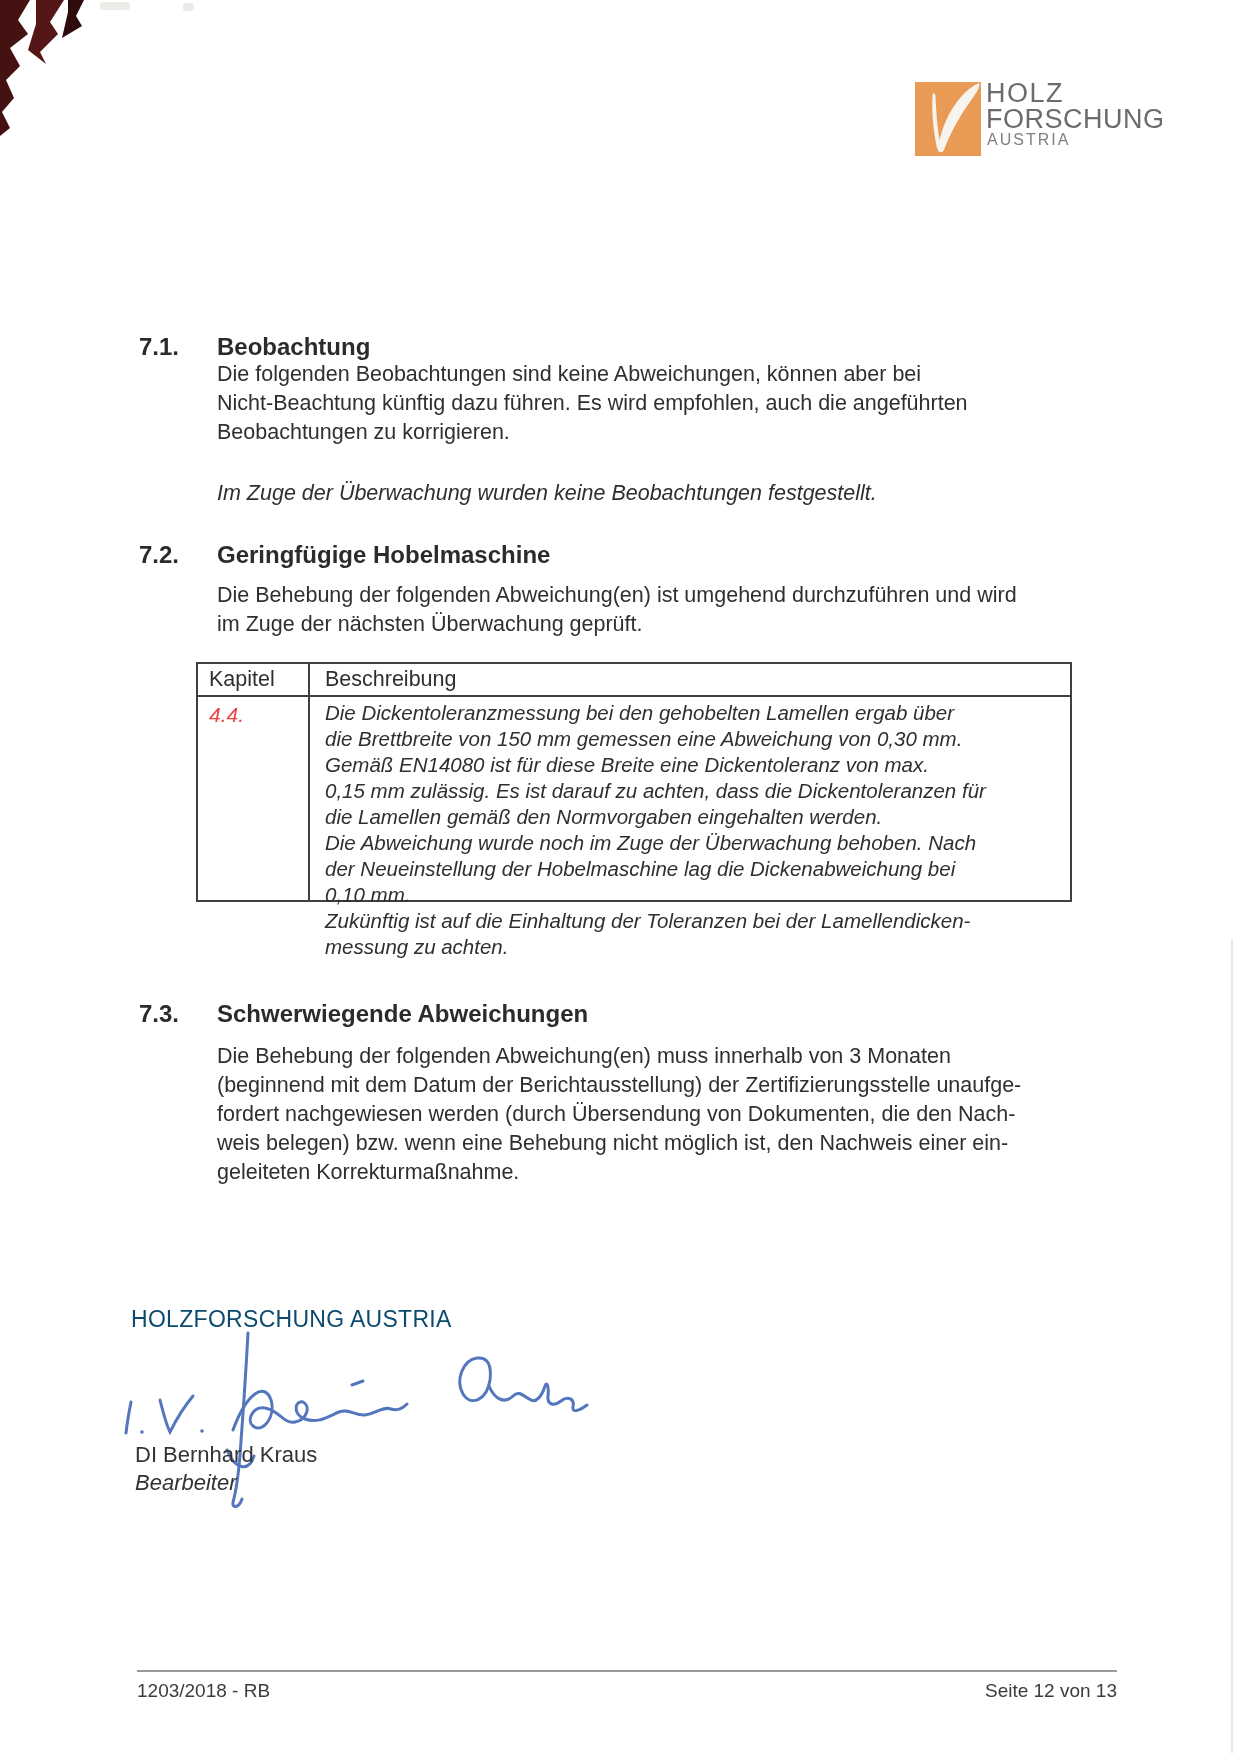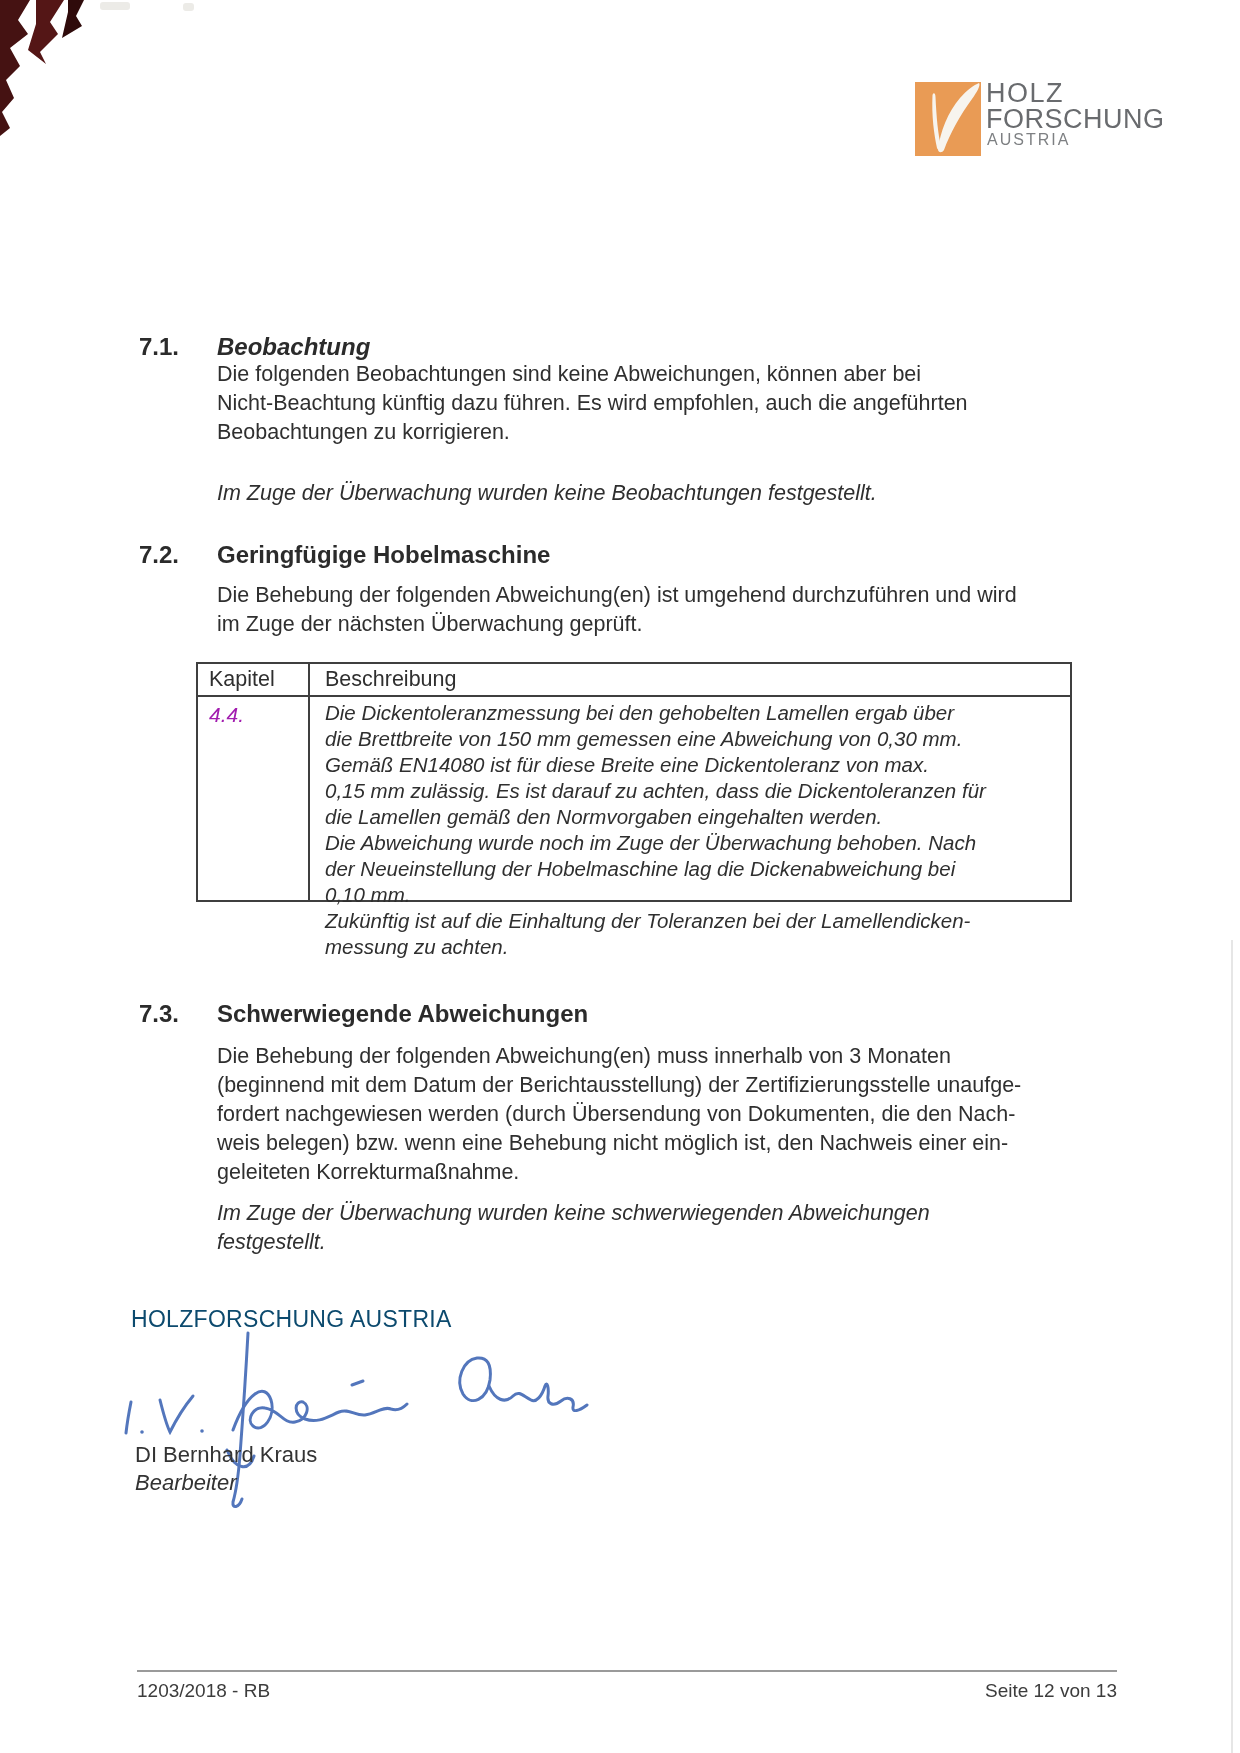--- a/index.html
+++ b/index.html
@@ -30,21 +30,21 @@
   .hfa-table{
     left:196px;top:662px;width:876px;height:240px;
     border:2px solid #3f3f3f;
     box-sizing:border-box;
   }
   .hfa-col-sep{position:absolute;left:110px;top:0;bottom:0;width:2px;background:#3f3f3f;}
   .hfa-head-sep{position:absolute;left:0;right:0;top:31px;height:2px;background:#3f3f3f;}
   .hfa-th{position:absolute;top:3px;font-size:21.5px;color:#2f2f2f;}
   .hfa-th1{left:11px;}
   .hfa-th2{left:127px;}
-  .hfa-td1{position:absolute;left:11px;top:39px;font-size:21px;font-style:italic;color:#a21caf;}
+  .hfa-td1{position:absolute;left:11px;top:39px;font-size:21px;font-style:italic;color:#ef4444;}
   .hfa-td2{position:absolute;left:127px;top:36px;width:740px;
            font-size:20.5px;line-height:26px;font-style:italic;color:#2f2f2f;}
 
   
   .company{left:131px;top:1306px;font-size:23px;letter-spacing:0.3px;color:#0c4a6e;}
   .sig-name{left:135px;top:1442px;font-size:22px;color:#333;}
   .sig-role{left:135px;top:1470px;font-size:22px;font-style:italic;color:#333;}
 
   
   .footer-rule{left:137px;top:1670px;width:980px;height:2px;background:#9a9a9a;}
@@ -73,21 +73,21 @@
   <svg class="abs" style="left:915px;top:82px;" width="66" height="74" viewBox="0 0 66 74">
     <rect x="0" y="0" width="66" height="74" fill="#e99b55"></rect>
     <path d="M 23 68 C 25 50, 33 30, 45 16 C 52 8, 59 3, 64 1 C 66 3, 62 10, 57 17 C 45 33, 35 52, 29 68 C 27 71, 24 71, 23 68 Z" fill="#f7f4ee"></path>
     <path d="M 22 66 C 19 52, 16.5 34, 17.5 13 C 18.5 10, 20.5 11, 20.5 15 C 21.5 36, 23 52, 26 64 C 26 68, 23 69, 22 66 Z" fill="#f7f4ee"></path>
   </svg>
   <div class="abs logo-text logo-word1" style="left:986px;top:80px;">HOLZ</div>
   <div class="abs logo-text logo-word2" style="left:986px;top:106px;">FORSCHUNG</div>
   <div class="abs logo-text logo-word3" style="left:987px;top:132px;">AUSTRIA</div>
 
   <div class="abs sec-number" style="top:333px;">7.1.</div>
-  <div class="abs sec-title" style="top:333px;font-style:italic;">Beobachtung</div>
+  <div class="abs sec-title" style="top:333px;">Beobachtung</div>
   <div class="abs body-text multiline" style="top:360px;">Die folgenden Beobachtungen sind keine Abweichungen, können aber bei
 Nicht-Beachtung künftig dazu führen. Es wird empfohlen, auch die angeführten
 Beobachtungen zu korrigieren.</div>
   <div class="abs body-text italic" style="top:479px;">Im Zuge der Überwachung wurden keine Beobachtungen festgestellt.</div>
 
   <div class="abs sec-number" style="top:541px;">7.2.</div>
   <div class="abs sec-title" style="top:541px;">Geringfügige Hobelmaschine</div>
   <div class="abs body-text multiline" style="top:581px;">Die Behebung der folgenden Abweichung(en) ist umgehend durchzuführen und wird
 im Zuge der nächsten Überwachung geprüft.</div>
 
@@ -109,22 +109,20 @@
 messung zu achten.</div>
   </div>
 
   <div class="abs sec-number" style="top:1000px;">7.3.</div>
   <div class="abs sec-title" style="top:1000px;">Schwerwiegende Abweichungen</div>
   <div class="abs body-text multiline" style="top:1042px;">Die Behebung der folgenden Abweichung(en) muss innerhalb von 3 Monaten
 (beginnend mit dem Datum der Berichtausstellung) der Zertifizierungsstelle unaufge-
 fordert nachgewiesen werden (durch Übersendung von Dokumenten, die den Nach-
 weis belegen) bzw. wenn eine Behebung nicht möglich ist, den Nachweis einer ein-
 geleiteten Korrekturmaßnahme.</div>
-  <div class="abs body-text italic multiline" style="top:1199px;">Im Zuge der Überwachung wurden keine schwerwiegenden Abweichungen
-festgestellt.</div>
 
   <div class="abs company">HOLZFORSCHUNG AUSTRIA</div>
 
   <svg class="abs" style="left:115px;top:1330px;" width="500" height="190" viewBox="0 0 500 190" fill="none" stroke="#4168b5" stroke-width="3" stroke-linecap="round" opacity="0.9">
 
     <path d="M 16 72 C 14 82, 12 94, 11 103"></path>
     <circle cx="27" cy="102" r="1.8" fill="#4168b5" stroke="none"></circle>
     <path d="M 45 70 C 48 82, 51 94, 55 102 C 60 92, 68 78, 78 66"></path>
     <circle cx="87" cy="101" r="1.8" fill="#4168b5" stroke="none"></circle>
 

